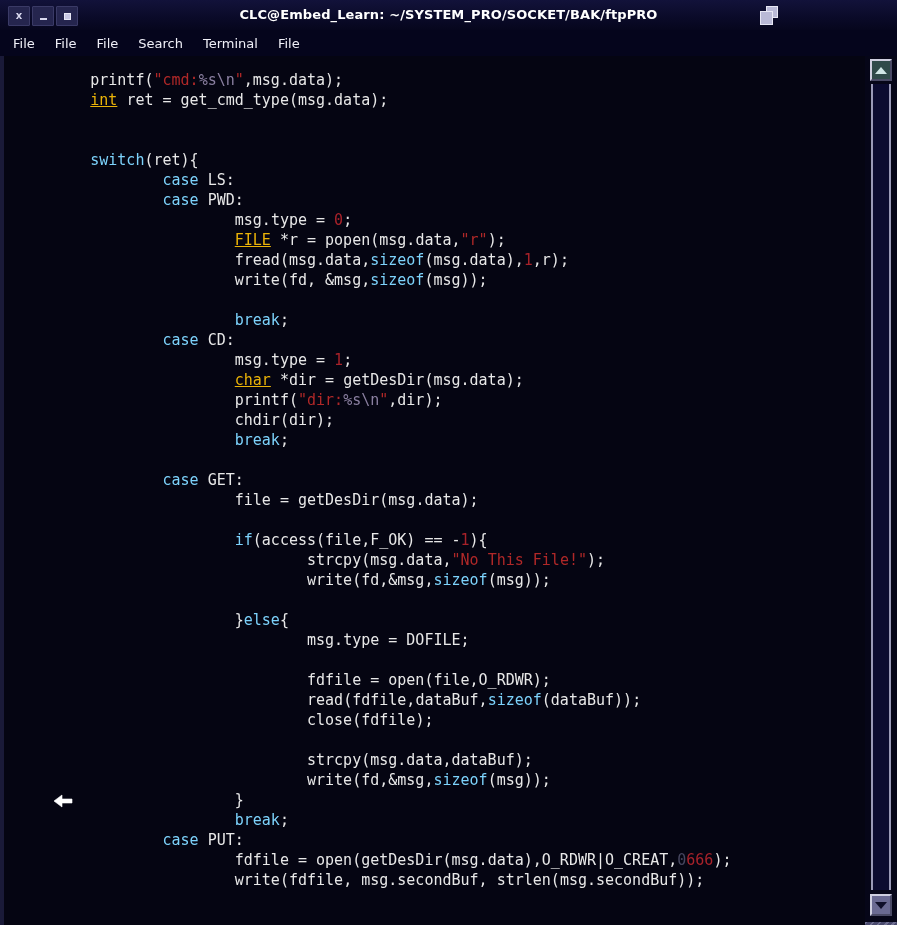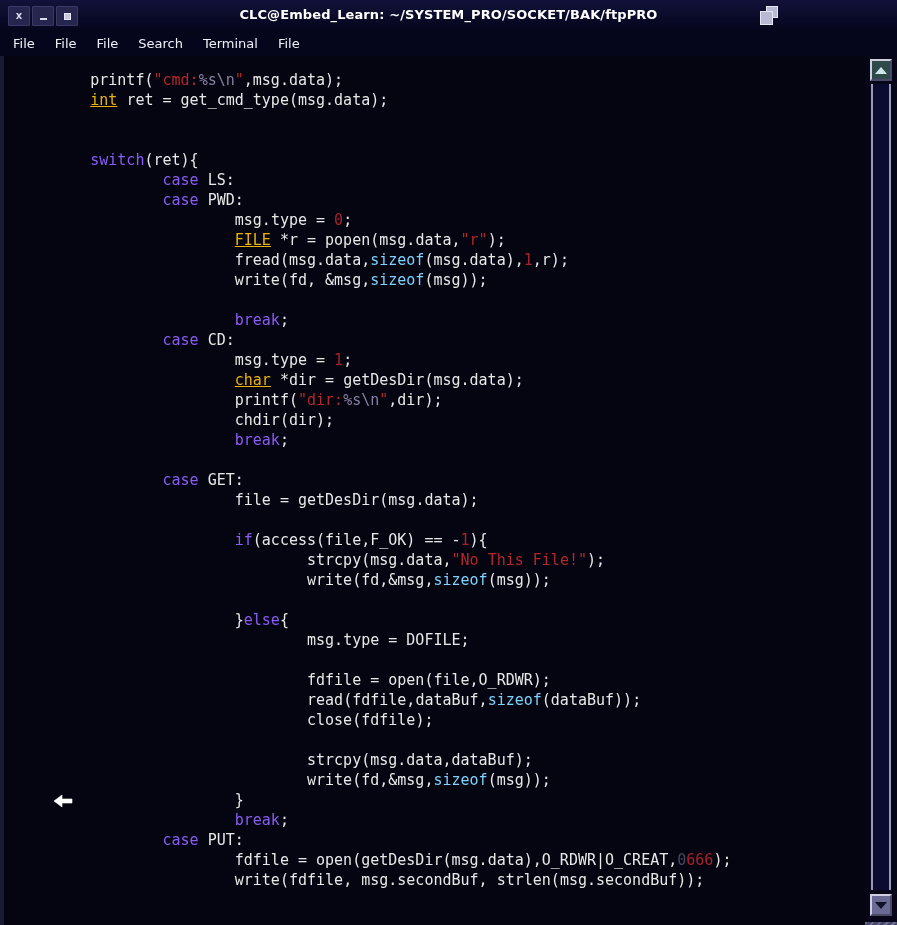--- a/index.html
+++ b/index.html
@@ -143,21 +143,21 @@
     box-sizing: border-box;
     font-family: "DejaVu Sans Mono", monospace;
     font-size: 15px;
     line-height: 20px;
     color: #e8e8e8;
     white-space: pre;
   }
   .code .line { height: 20px; padding-left: 14px; }
 
   
-  .k   { color: #8b5cf6; }  
+  .k   { color: #7dd3fc; }  
   .ty  { color: #eab308; text-decoration: underline; }  
   .so  { color: #7dd3fc; }  
   .st  { color: #b02828; }  
   .fmt { color: #8a7fa0; }  
   .num { color: #a8222a; }  
   .oct { color: #46465f; }  
   .pl  { color: #e8e8e8; }
   .mouse-arrow {
     position: absolute;
     left: 48px; top: 735px;

